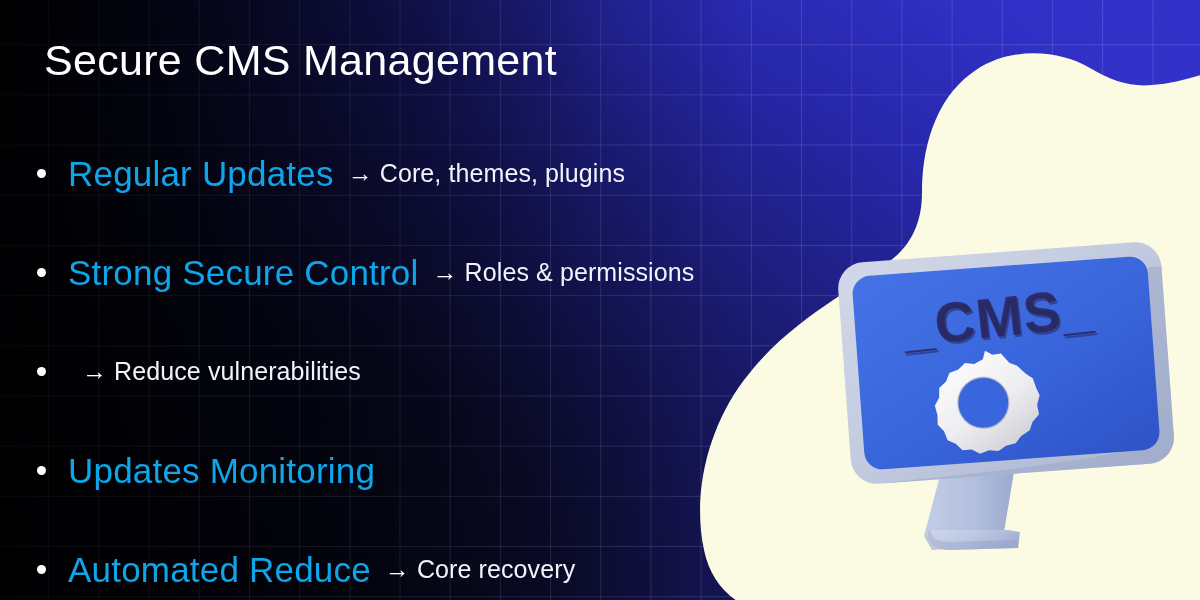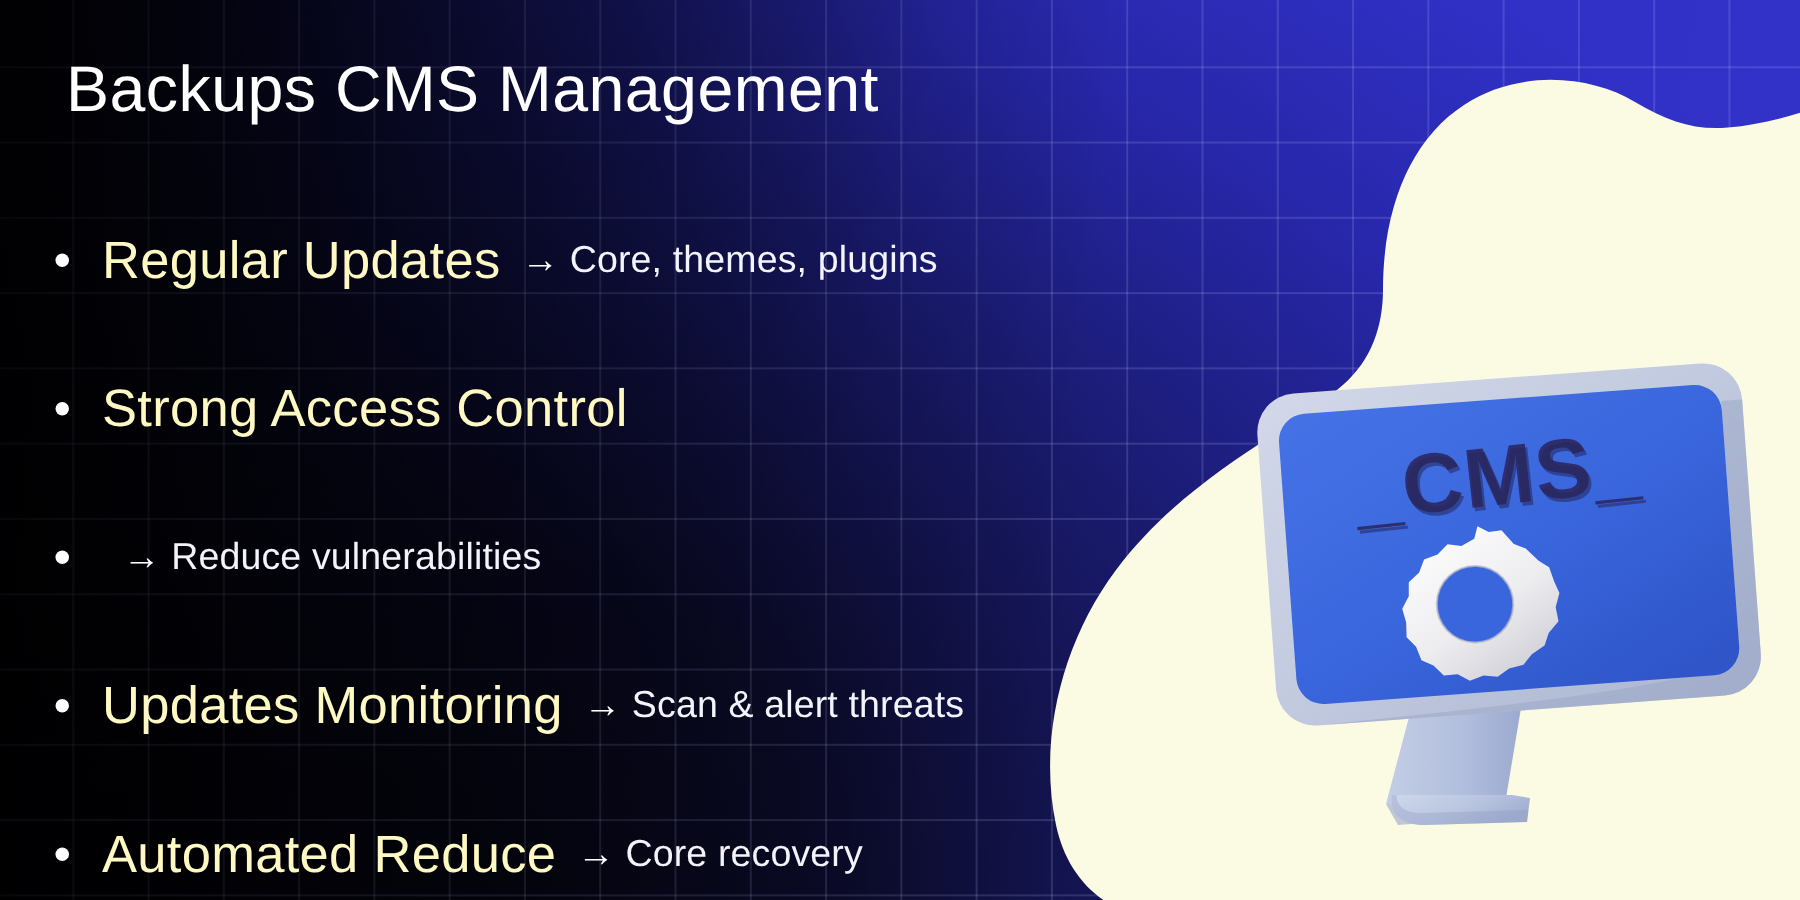--- a/index.html
+++ b/index.html
@@ -86,21 +86,21 @@
     height: 9px;
     border-radius: 50%;
     background: #ffffff;
     flex: 0 0 auto;
     margin-left: 5px;
     margin-right: 22px;
   }
   .b-main {
     font-size: 35px;
     font-weight: 400;
-    color: #fef9c3;
+    color: #0ea5e9;
     letter-spacing: 0.2px;
   }
   .b-sub {
     font-size: 25px;
     font-weight: 400;
     color: #f2f3fb;
     letter-spacing: 0.1px;
     margin-left: 14px;
   }
   .b-arrow {
@@ -138,40 +138,40 @@
                C 516 95, 540 88, 560 80
                L 560 625
                L 120 625
                C 80 625, 52 600, 44 562
                C 32 505, 48 440, 84 392
                C 132 328, 200 300, 236 268
                C 254 252, 262 230, 262 205 Z" fill="#fbfbe3"></path>
     </svg>
   </div>
 
-  <div class="title">Backups CMS Management</div>
+  <div class="title">Secure CMS Management</div>
 
   <ul class="bullets">
     <li class="bullet">
       <span class="dot"></span>
       <span class="b-main">Regular Updates</span>
       <span class="b-sub"><span class="b-arrow">→</span><span>Core, themes, plugins</span></span>
     </li>
     <li class="bullet">
       <span class="dot"></span>
-      <span class="b-main">Strong Access Control</span>
+      <span class="b-main">Strong Secure Control</span>
+      <span class="b-sub"><span class="b-arrow">→</span><span>Roles &amp; permissions</span></span>
     </li>
     <li class="bullet">
       <span class="dot"></span>
       <span class="b-sub"><span class="b-arrow">→</span><span>Reduce vulnerabilities</span></span>
     </li>
     <li class="bullet">
       <span class="dot"></span>
       <span class="b-main">Updates Monitoring</span>
-      <span class="b-sub"><span class="b-arrow">→</span><span>Scan &amp; alert threats</span></span>
     </li>
     <li class="bullet">
       <span class="dot"></span>
       <span class="b-main">Automated Reduce</span>
       <span class="b-sub"><span class="b-arrow">→</span><span>Core recovery</span></span>
     </li>
   </ul>
 
   <div class="monitor">
     <svg viewBox="0 0 346 330" xmlns="http://www.w3.org/2000/svg">

